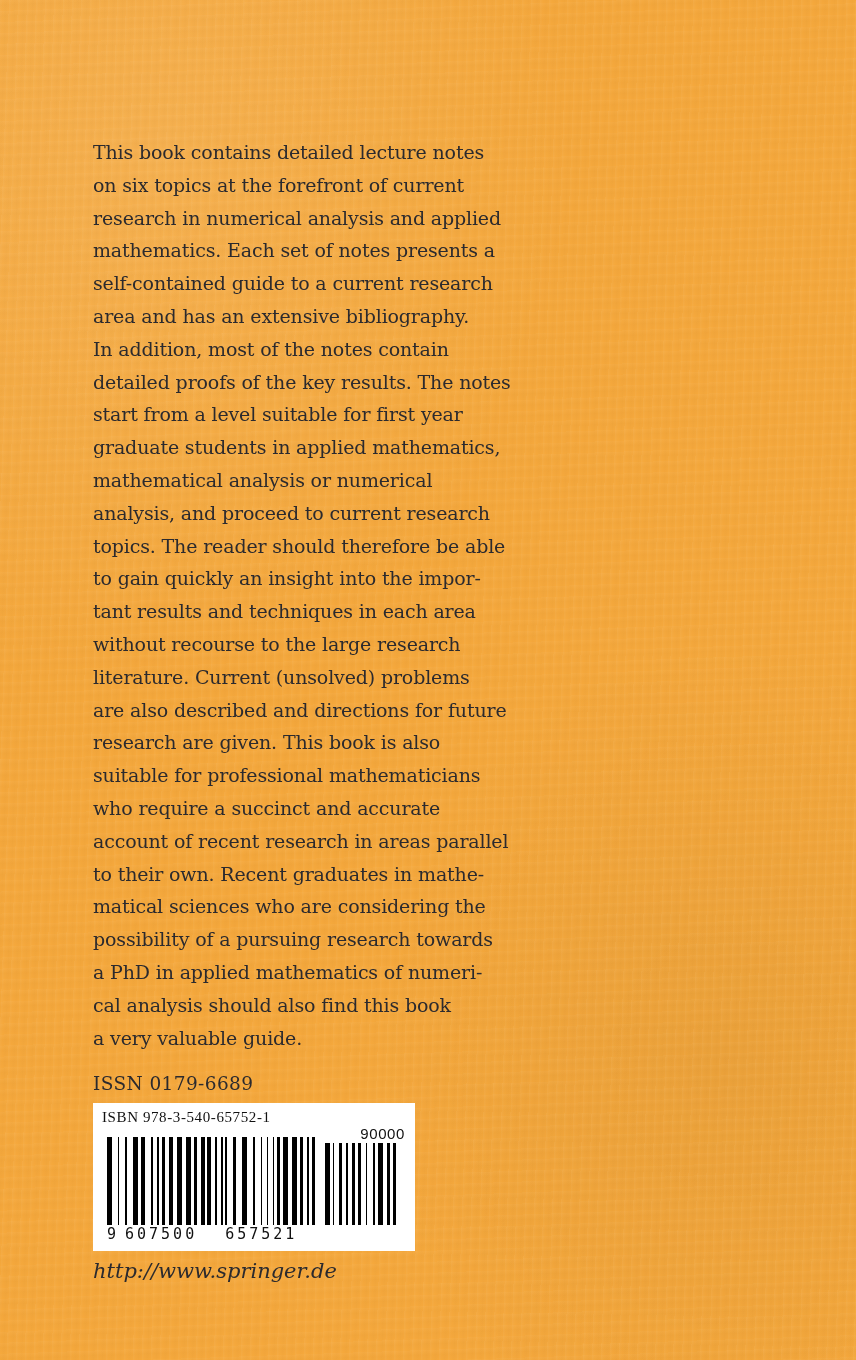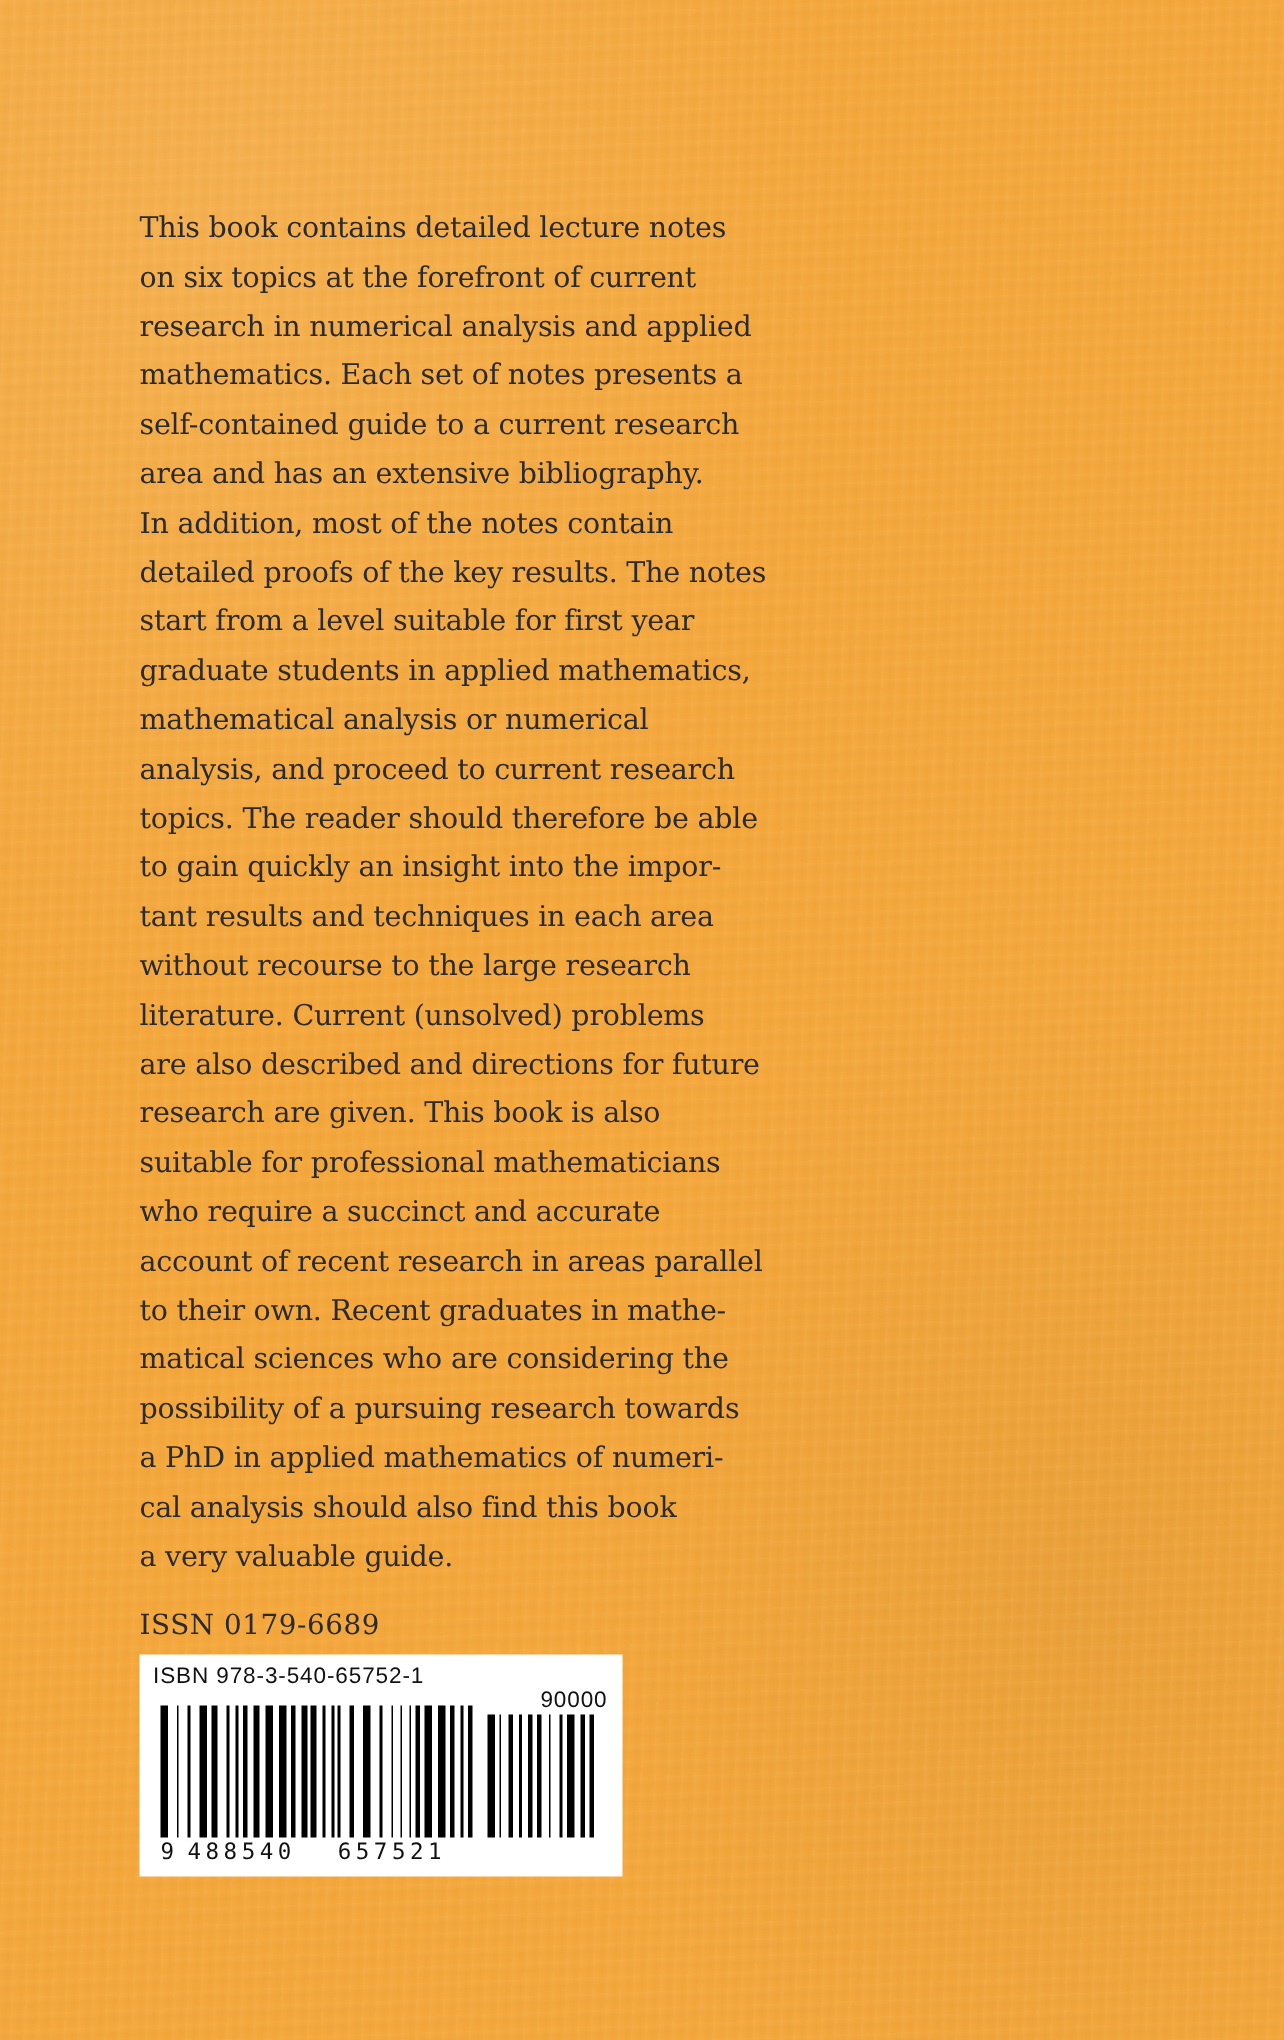--- a/index.html
+++ b/index.html
@@ -56,21 +56,21 @@
     left: 93px;
     top: 1103px;
     width: 322px;
     height: 148px;
     background: #ffffff;
   }
   .isbn-text {
     position: absolute;
     left: 9px;
     top: 6px;
-    font-family: Liberation Sans, sans-serif;
+    font-family: Liberation Serif, serif;
     font-size: 15px;
     color: #111;
     letter-spacing: 0.6px;
   }
   .addon-text {
     position: absolute;
     right: 10px;
     top: 22px;
     font-family: Liberation Sans, sans-serif;
     font-size: 15px;
@@ -201,17 +201,18 @@
         <div class="bar" style="left: 21.2px; width: 1.6px; background: rgb(0, 0, 0);"></div>
         <div class="bar" style="left: 27.2px; width: 3.2px; background: rgb(0, 0, 0);"></div>
         <div class="bar" style="left: 33.2px; width: 3.2px; background: rgb(0, 0, 0);"></div>
         <div class="bar" style="left: 40.8px; width: 1.6px; background: rgb(0, 0, 0);"></div>
         <div class="bar" style="left: 48.4px; width: 1.6px; background: rgb(0, 0, 0);"></div>
         <div class="bar" style="left: 52.8px; width: 4.8px; background: rgb(0, 0, 0);"></div>
         <div class="bar" style="left: 62px; width: 3.2px; background: rgb(0, 0, 0);"></div>
         <div class="bar" style="left: 68px; width: 3.2px; background: rgb(0, 0, 0);"></div>
       </div>
     <div class="digits">
-      <span class="d-lead">9</span><span class="d-grp1">488540</span><span class="d-grp2">657521</span>
+      <span class="d-lead">9</span><span class="d-grp1">607500</span><span class="d-grp2">657521</span>
     </div>
   </div>
 
+  <div class="url">http://www.springer.de</div>
 </div>
 
 </body></html>

